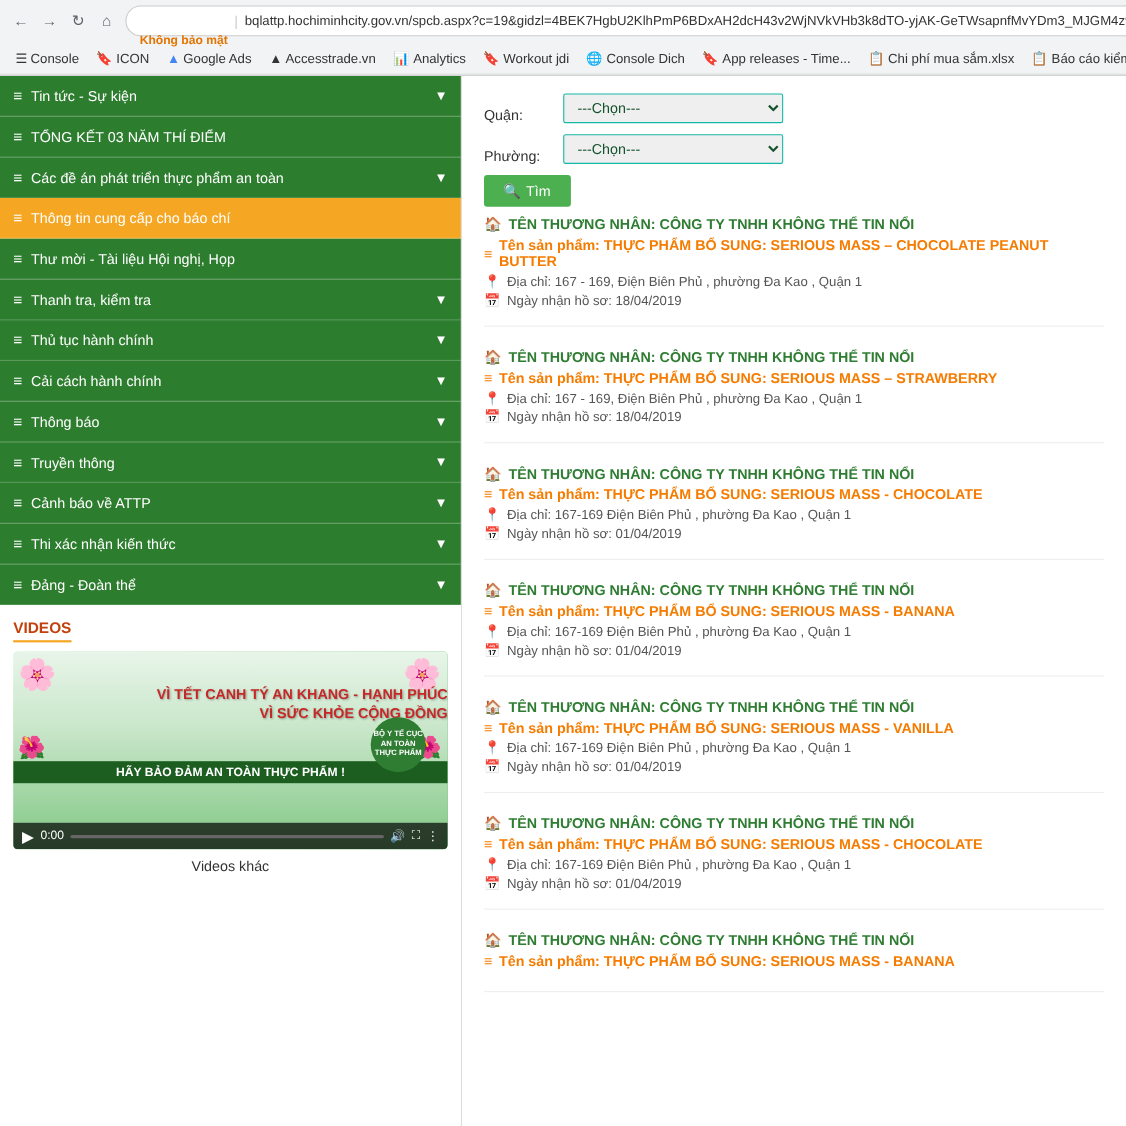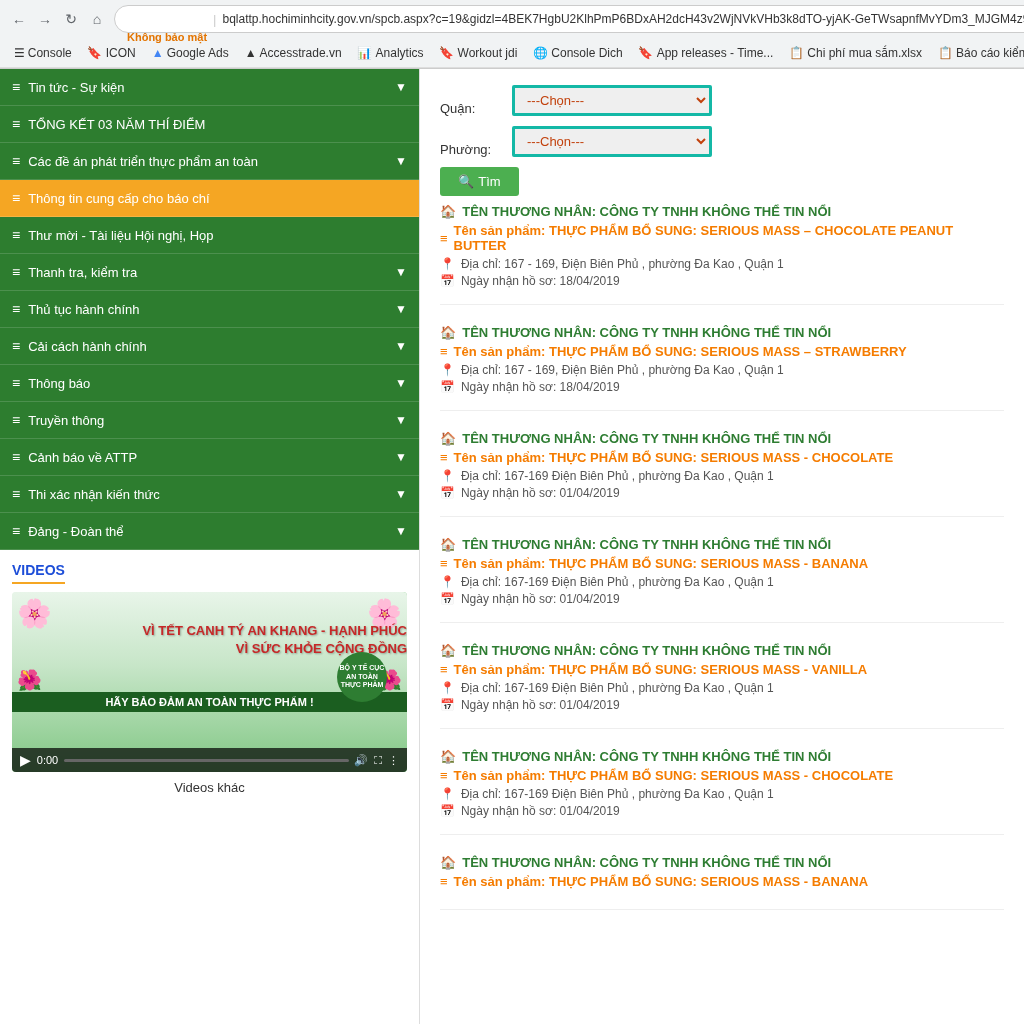--- a/index.html
+++ b/index.html
@@ -108,21 +108,21 @@
     .sidebar-menu-item .arrow { font-size: 12px; }
 
     
     .videos-section {
       padding: 12px;
       background: #fff;
     }
     .videos-title {
       font-size: 14px;
       font-weight: bold;
-      color: #1d4ed8;
+      color: #c2410c;
       margin-bottom: 8px;
       padding-bottom: 4px;
       border-bottom: 2px solid #f5a623;
       display: inline-block;
     }
     .video-thumbnail {
       width: 100%;
       height: 180px;
       background: linear-gradient(135deg, #e8f5e9 0%, #a5d6a7 50%, #4caf50 100%);
       border-radius: 4px;
@@ -193,26 +193,26 @@
 
     
     .filter-row {
       display: flex;
       align-items: flex-end;
       gap: 12px;
       margin-bottom: 10px;
     }
     .filter-label { font-size: 13px; color: #333; min-width: 60px; }
     .filter-select {
-      border: 3px solid #14b8a6;
+      border: 1px solid #14b8a6;
       padding: 4px 8px;
       font-size: 13px;
       border-radius: 2px;
       min-width: 200px;
-      color: #c2410c;
+      color: #14532d;
     }
 
     .search-btn {
       background: #4caf50;
       color: #fff;
       border: none;
       padding: 7px 18px;
       font-size: 13px;
       border-radius: 3px;
       cursor: pointer;

